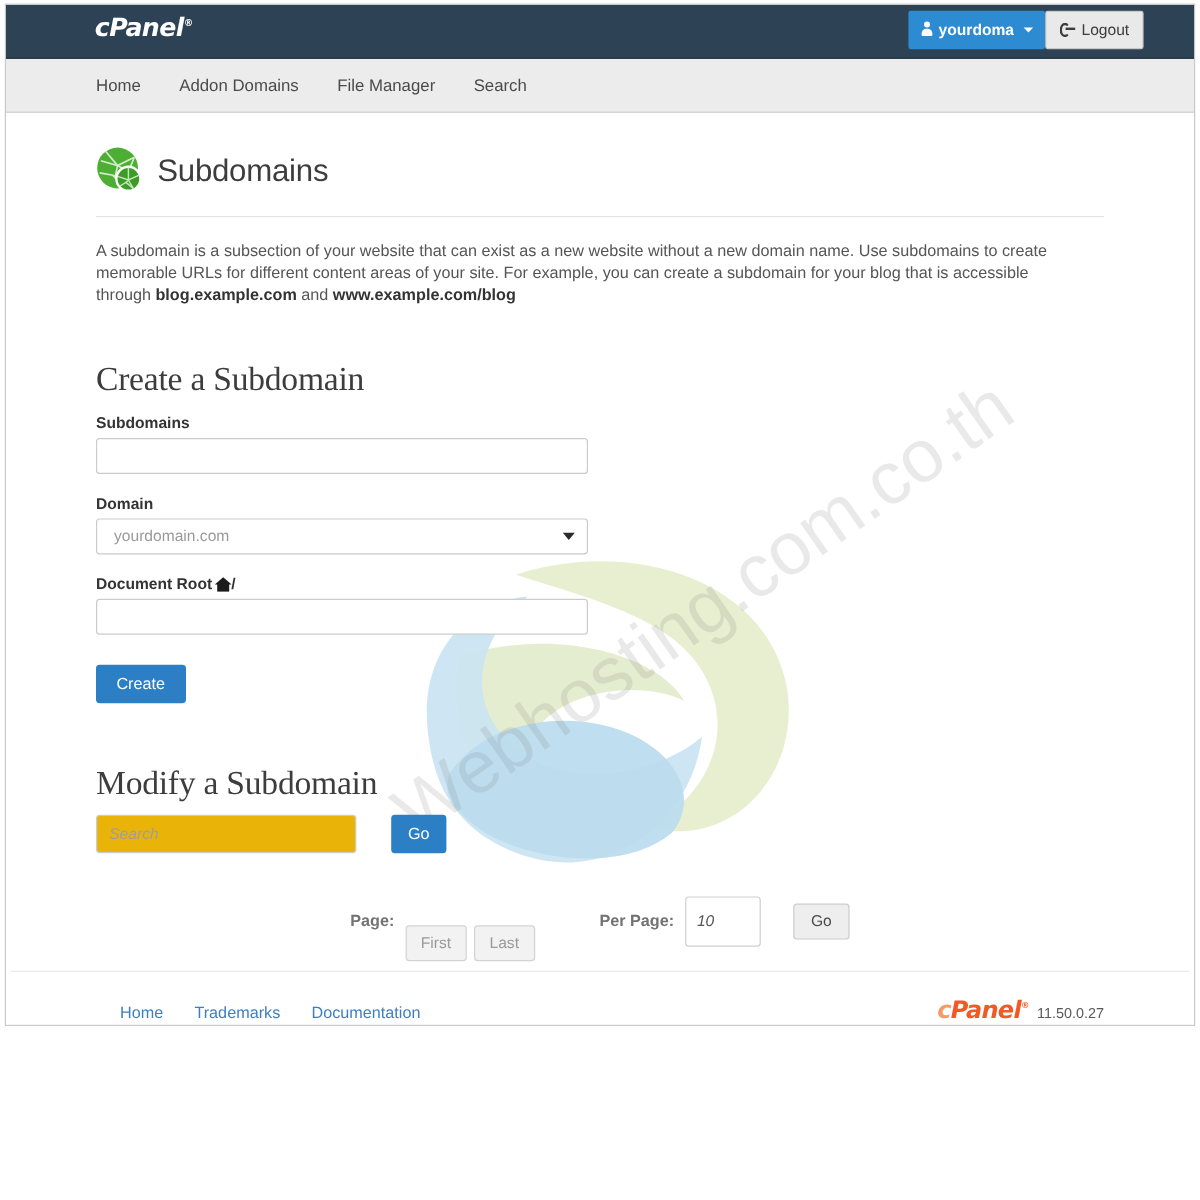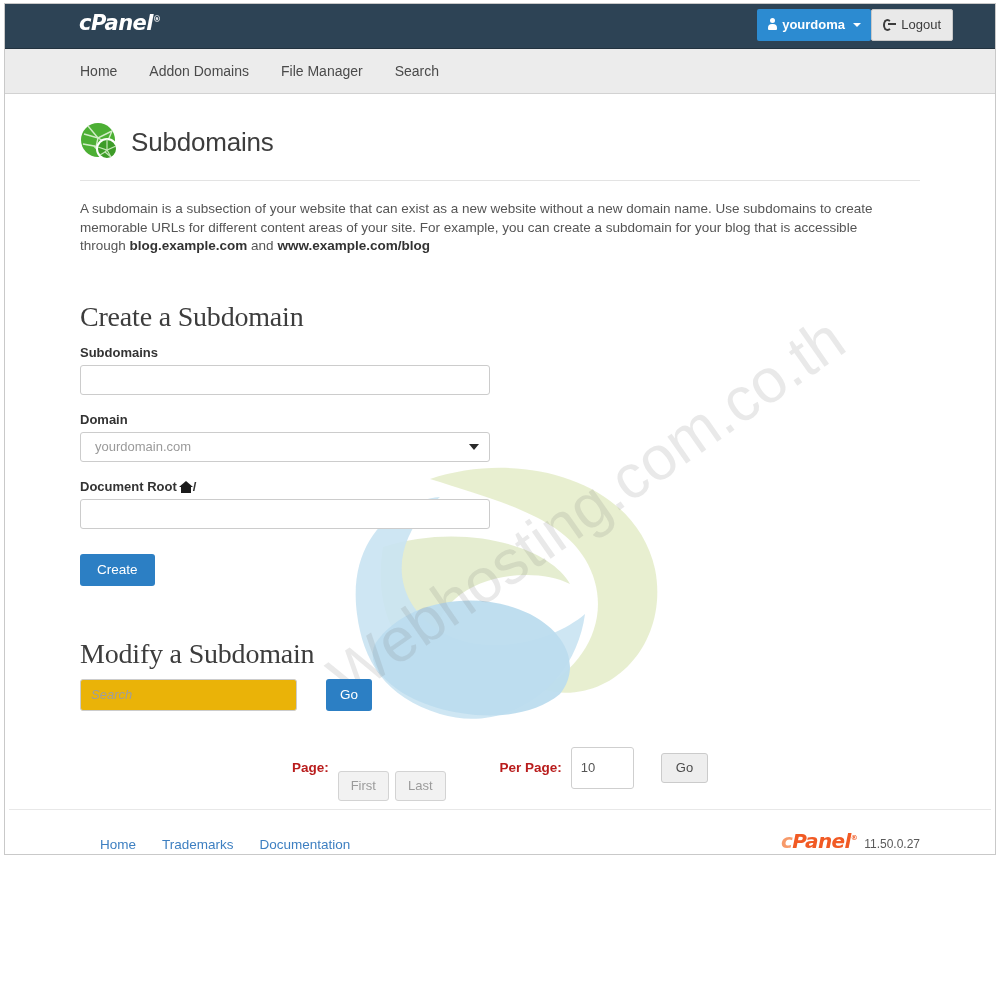--- a/index.html
+++ b/index.html
@@ -353,21 +353,21 @@
   .pager {
     display: flex;
     align-items: center;
     justify-content: center;
     margin-top: 24px;
     gap: 0;
   }
   .pager .lbl {
     font-size: 13.5px;
     font-weight: bold;
-    color: #b91c1c;
+    color: #737373;
     margin-right: 9px;
   }
   .pager .lbl.perpage { margin-left: 48px; }
   .btn-pager {
     height: 30px;
     min-width: 46px;
     padding: 0 12px;
     background: #f2f2f2;
     border: 1px solid #d3d3d3;
     border-radius: 3px;
@@ -383,20 +383,21 @@
     width: 63px; height: 30px;
     padding: 20px 9px;
     border: 1px solid #cfcfcf;
     border-radius: 3px;
     background: #ffffff;
     font-family: "Liberation Sans", sans-serif;
     font-size: 13px;
     color: #555555;
     outline: none;
     margin-right: 27px;
+    font-style: italic;
   }
   .btn-go-page {
     height: 30px;
     padding: 0 14px;
     background: #eeeeee;
     border: 1px solid #cbcbcb;
     border-radius: 3px;
     color: #4a4a4a;
     font-family: "Liberation Sans", sans-serif;
     font-size: 13px;

